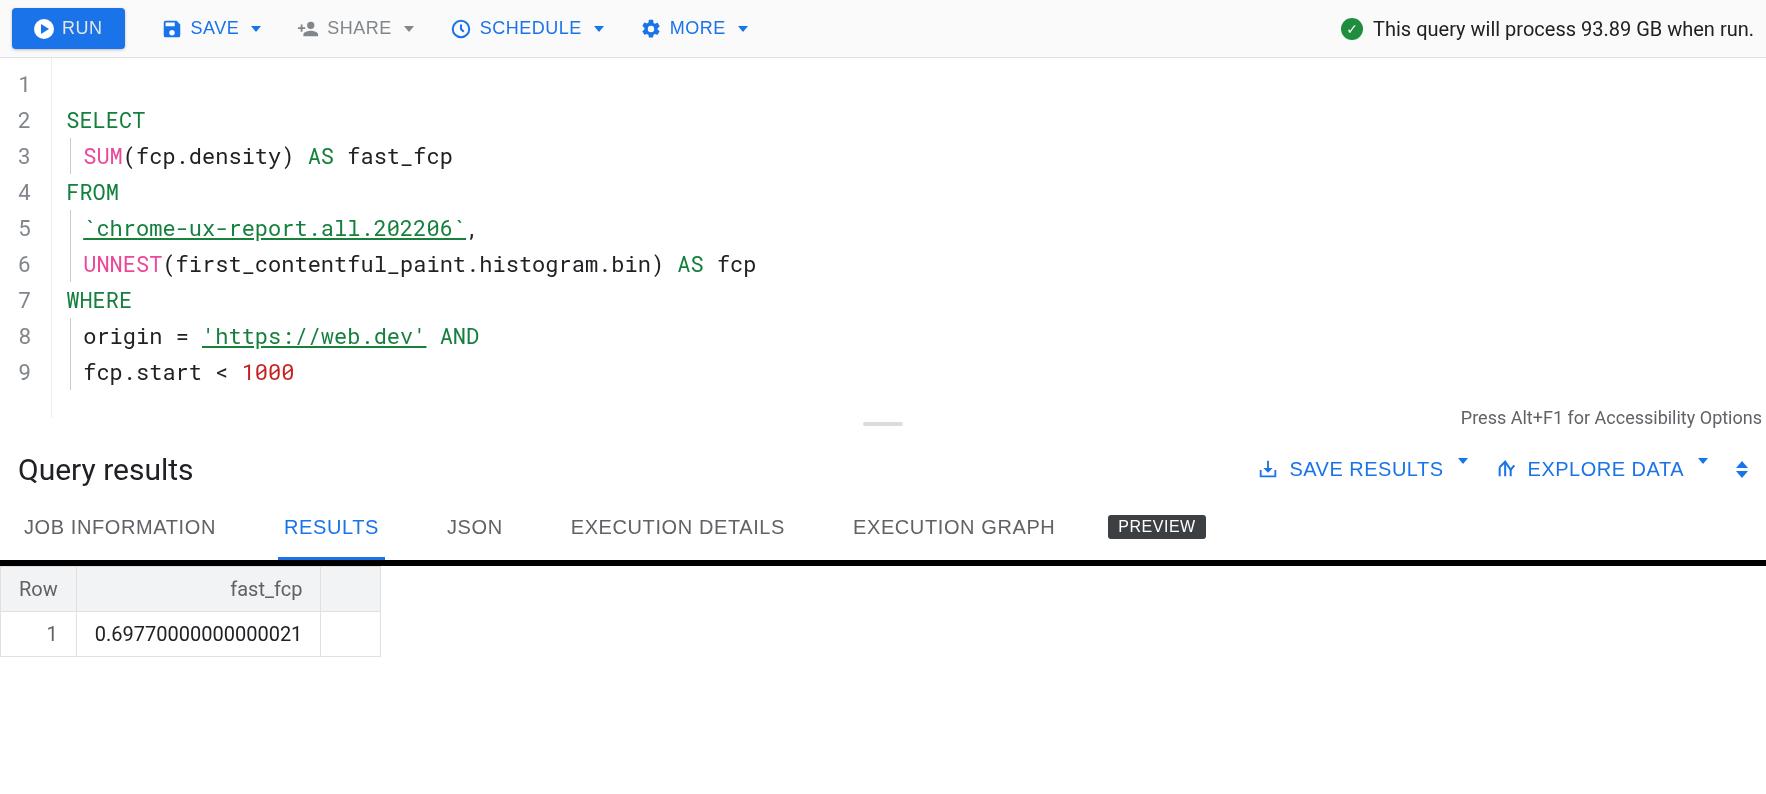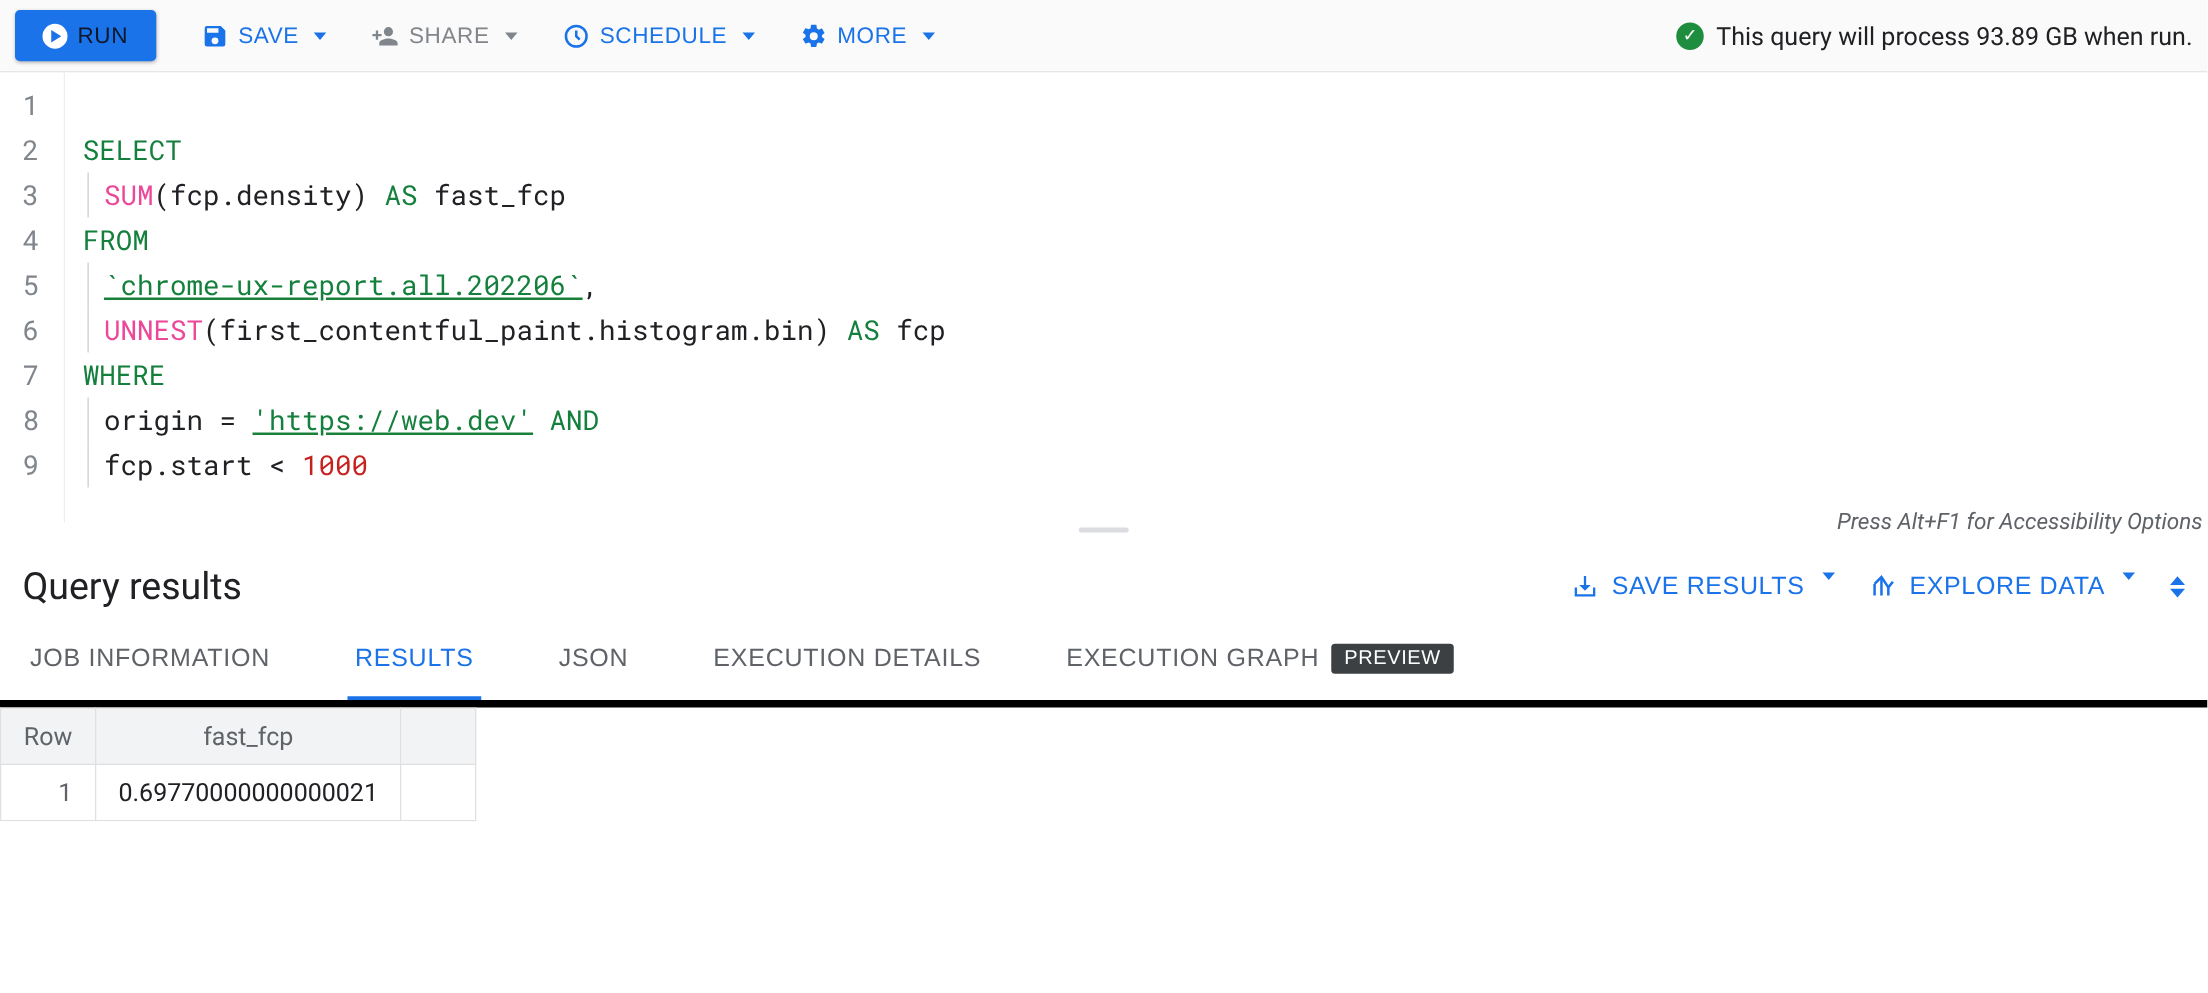--- a/index.html
+++ b/index.html
@@ -16,21 +16,21 @@
   padding: 8px 12px;
   gap: 36px;
   border-bottom: 1px solid #e0e0e0;
   background: #fafafa;
 }
 .btn-run {
   display: inline-flex;
   align-items: center;
   gap: 8px;
   background: #1a73e8;
-  color: #0f172a;
+  color: #e5e5e5;
   border: none;
   border-radius: 4px;
   padding: 10px 22px;
   font-size: 18px;
   font-weight: 500;
   letter-spacing: 0.5px;
   cursor: pointer;
   box-shadow: 0 1px 3px rgba(0,0,0,0.25);
 }
 .btn-run .play-circle {
@@ -84,21 +84,21 @@
 .num { color:#c5221f; }
 .id { color:#202124; }
 .punct { color:#202124; }
 .indent-guide { border-left:1px solid #ccc; display:inline-block; height:36px; vertical-align:top; margin-right:12px; margin-left:4px; }
 
 .drag-handle {
   height:12px; display:flex; align-items:center; justify-content:center; position:relative;
 }
 .drag-handle .bar { width:40px; height:4px; background:#dadce0; border-radius:2px; }
 .a11y-hint {
-  position:absolute; right:4px; bottom:2px; font-size:18px; color:#5f6368;font-style:italic;
+  position:absolute; right:4px; bottom:2px; font-size:18px; color:#5f6368;
 }
 
 
 .results-header {
   display:flex; align-items:center; padding:22px 18px 10px 18px; gap:28px;
 }
 .results-title { font-size:30px; font-weight:400; color:#202124; }
 .results-spacer { flex:1; }
 .res-btn {
   display:inline-flex; align-items:flex-start; gap:10px; color:#1a73e8; font-size:20px; font-weight:500; letter-spacing:0.5px;
@@ -113,27 +113,27 @@
 .tabs {
   display:flex; gap:56px; padding:0 18px; border-bottom:6px solid #000000; align-items:center;
 }
 .tab {
   padding:18px 6px; font-size:20px; font-weight:500; letter-spacing:0.6px; color:#5f6368; cursor:pointer;
   border-bottom:3px solid transparent; background:none; border-top:none; border-left:none; border-right:none;
   display:inline-flex; align-items:center; gap:10px;
 }
 .tab.active { color:#1a73e8; border-bottom-color:#1a73e8; }
 .badge {
-  background:#3c4043; color:#fff; font-size:16px; padding:3px 10px; border-radius:3px; letter-spacing:0.5px;
+  background:#3c4043; color:#fff; font-size:16px; padding:3px 10px; border-radius:3px; letter-spacing:0.5px;margin-left:43px;
 }
 
 
 table.results { border-collapse:collapse; width:auto; font-size:20px; }
 table.results th, table.results td {
-  border:1px solid #e0e0e0; padding:10px 18px; text-align:center; font-weight:400;
+  border:1px solid #e0e0e0; padding:10px 18px; text-align:right; font-weight:400;
 }
 table.results th { background:#f1f3f4; color:#5f6368; }
 table.results td.rownum { text-align:right; color:#5f6368; }
 
 
 .ico { width:22px; height:22px; flex-shrink:0; }
 </style>
 </head>
 <body>
 

